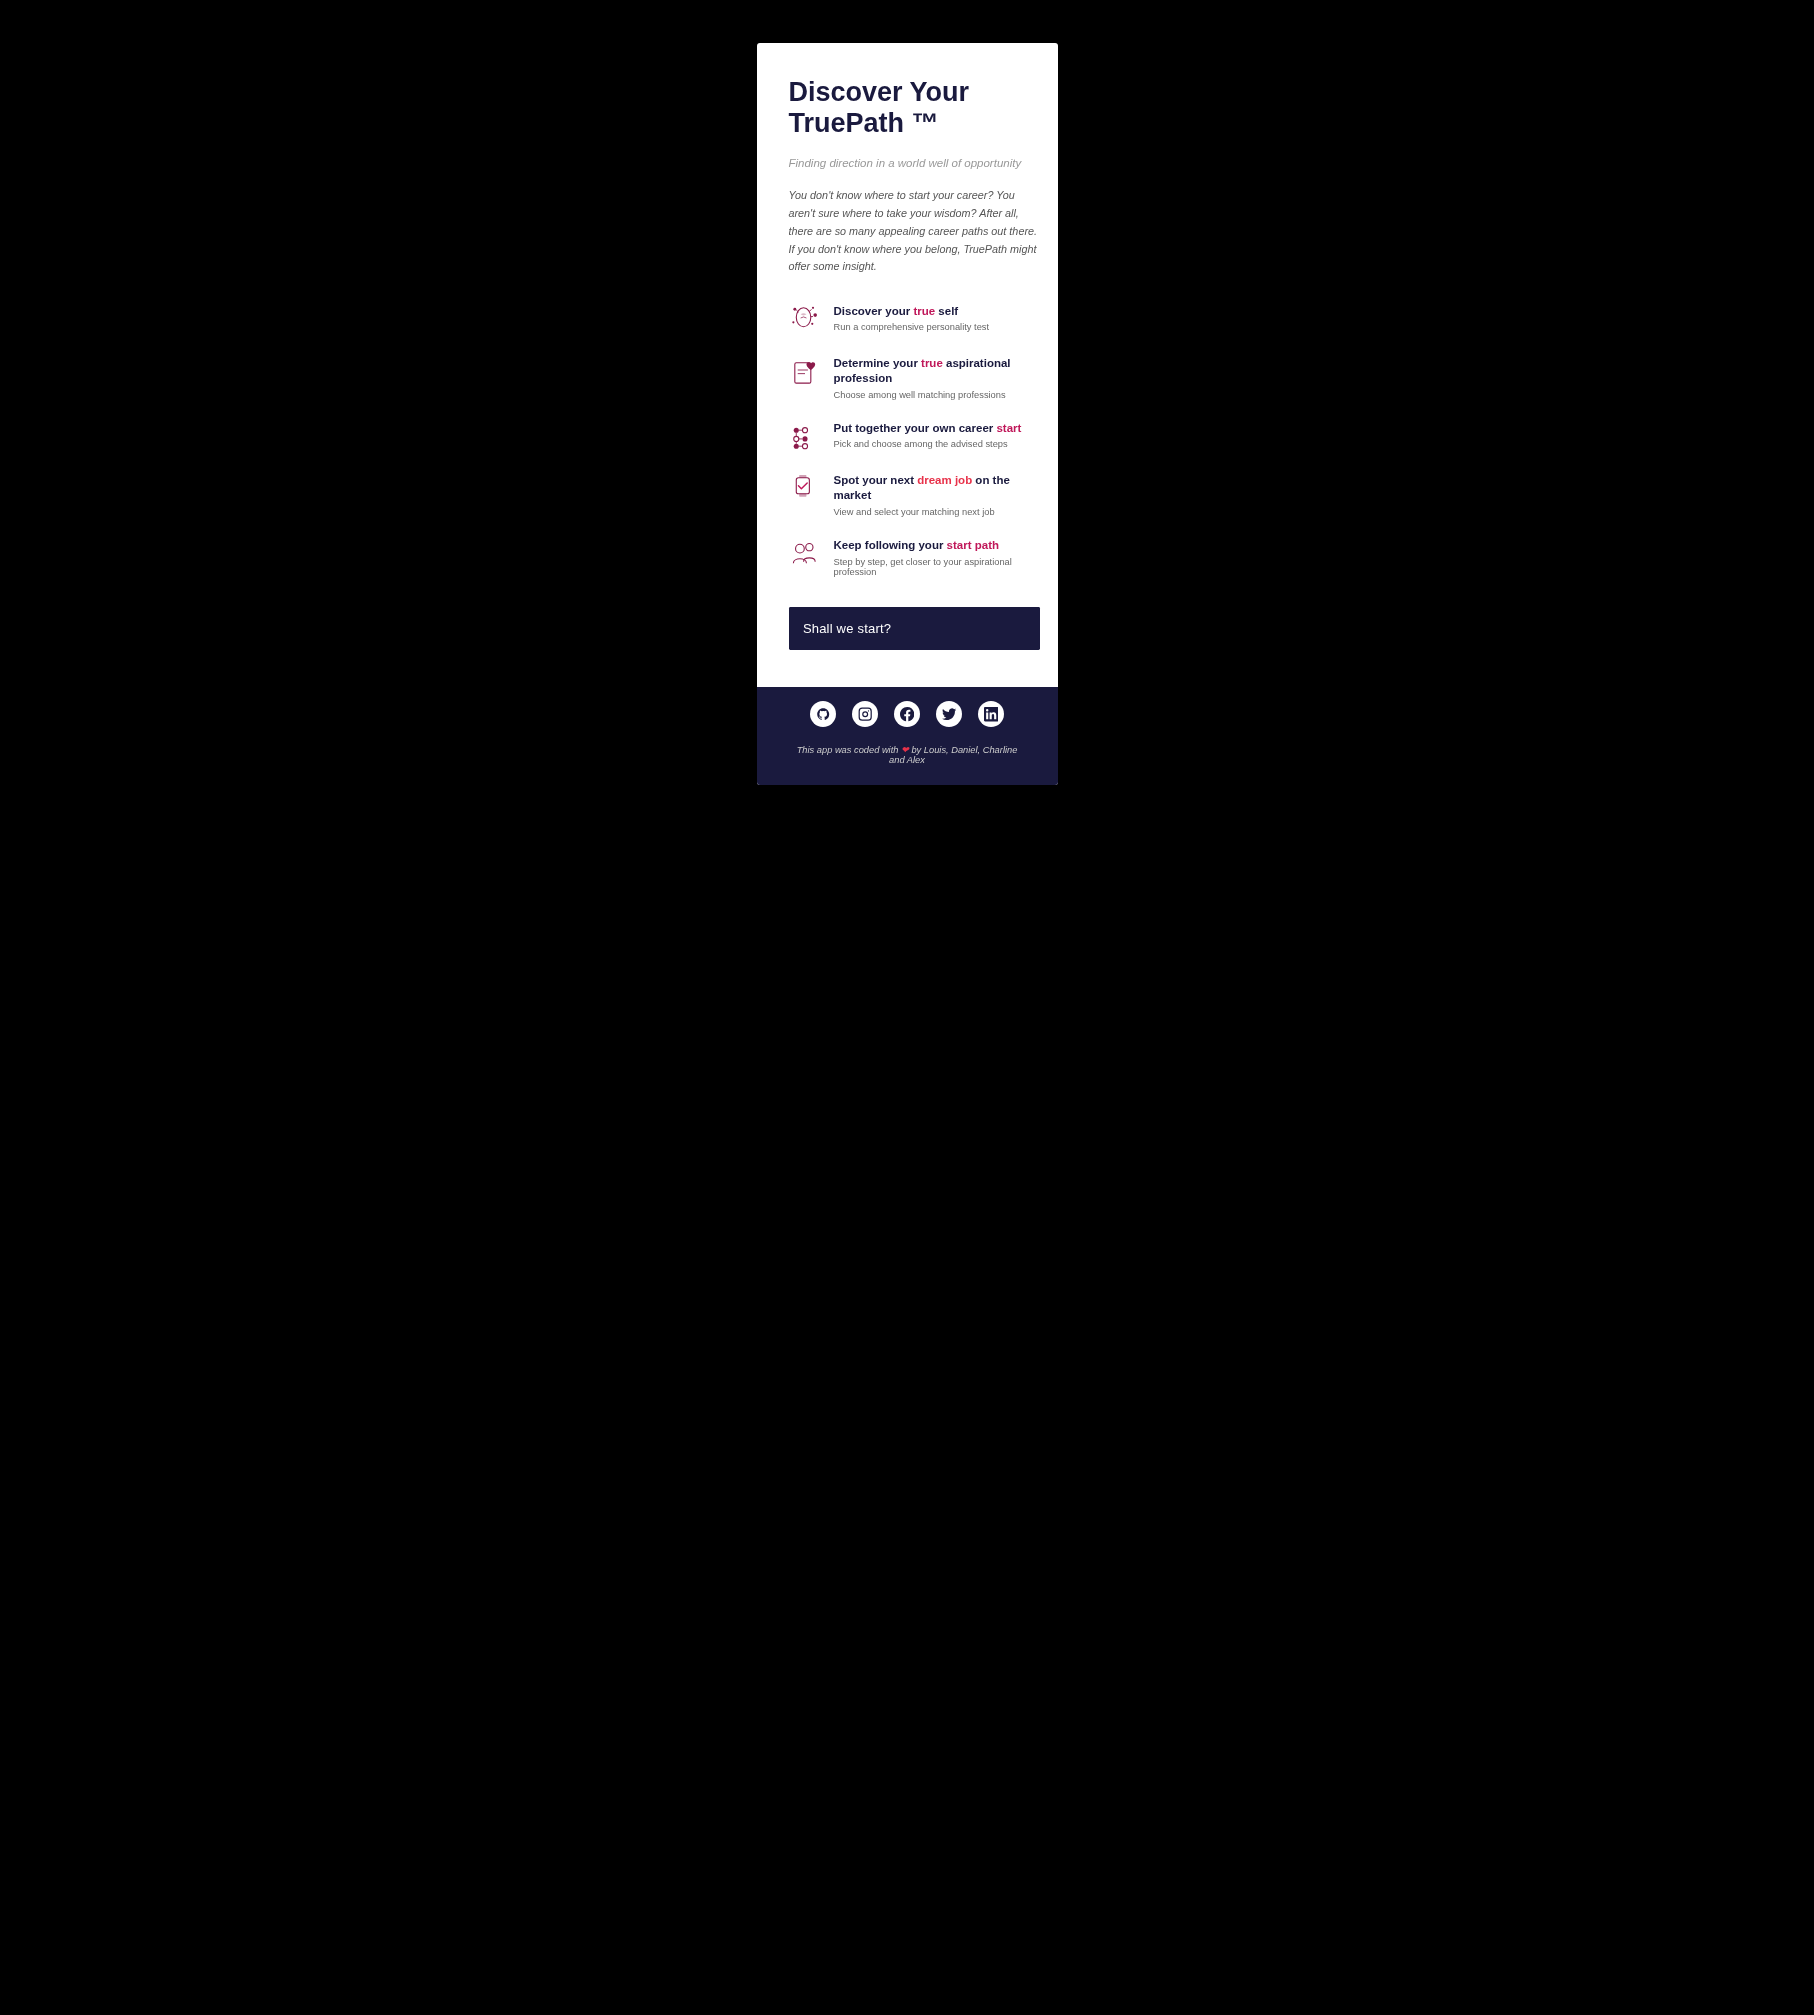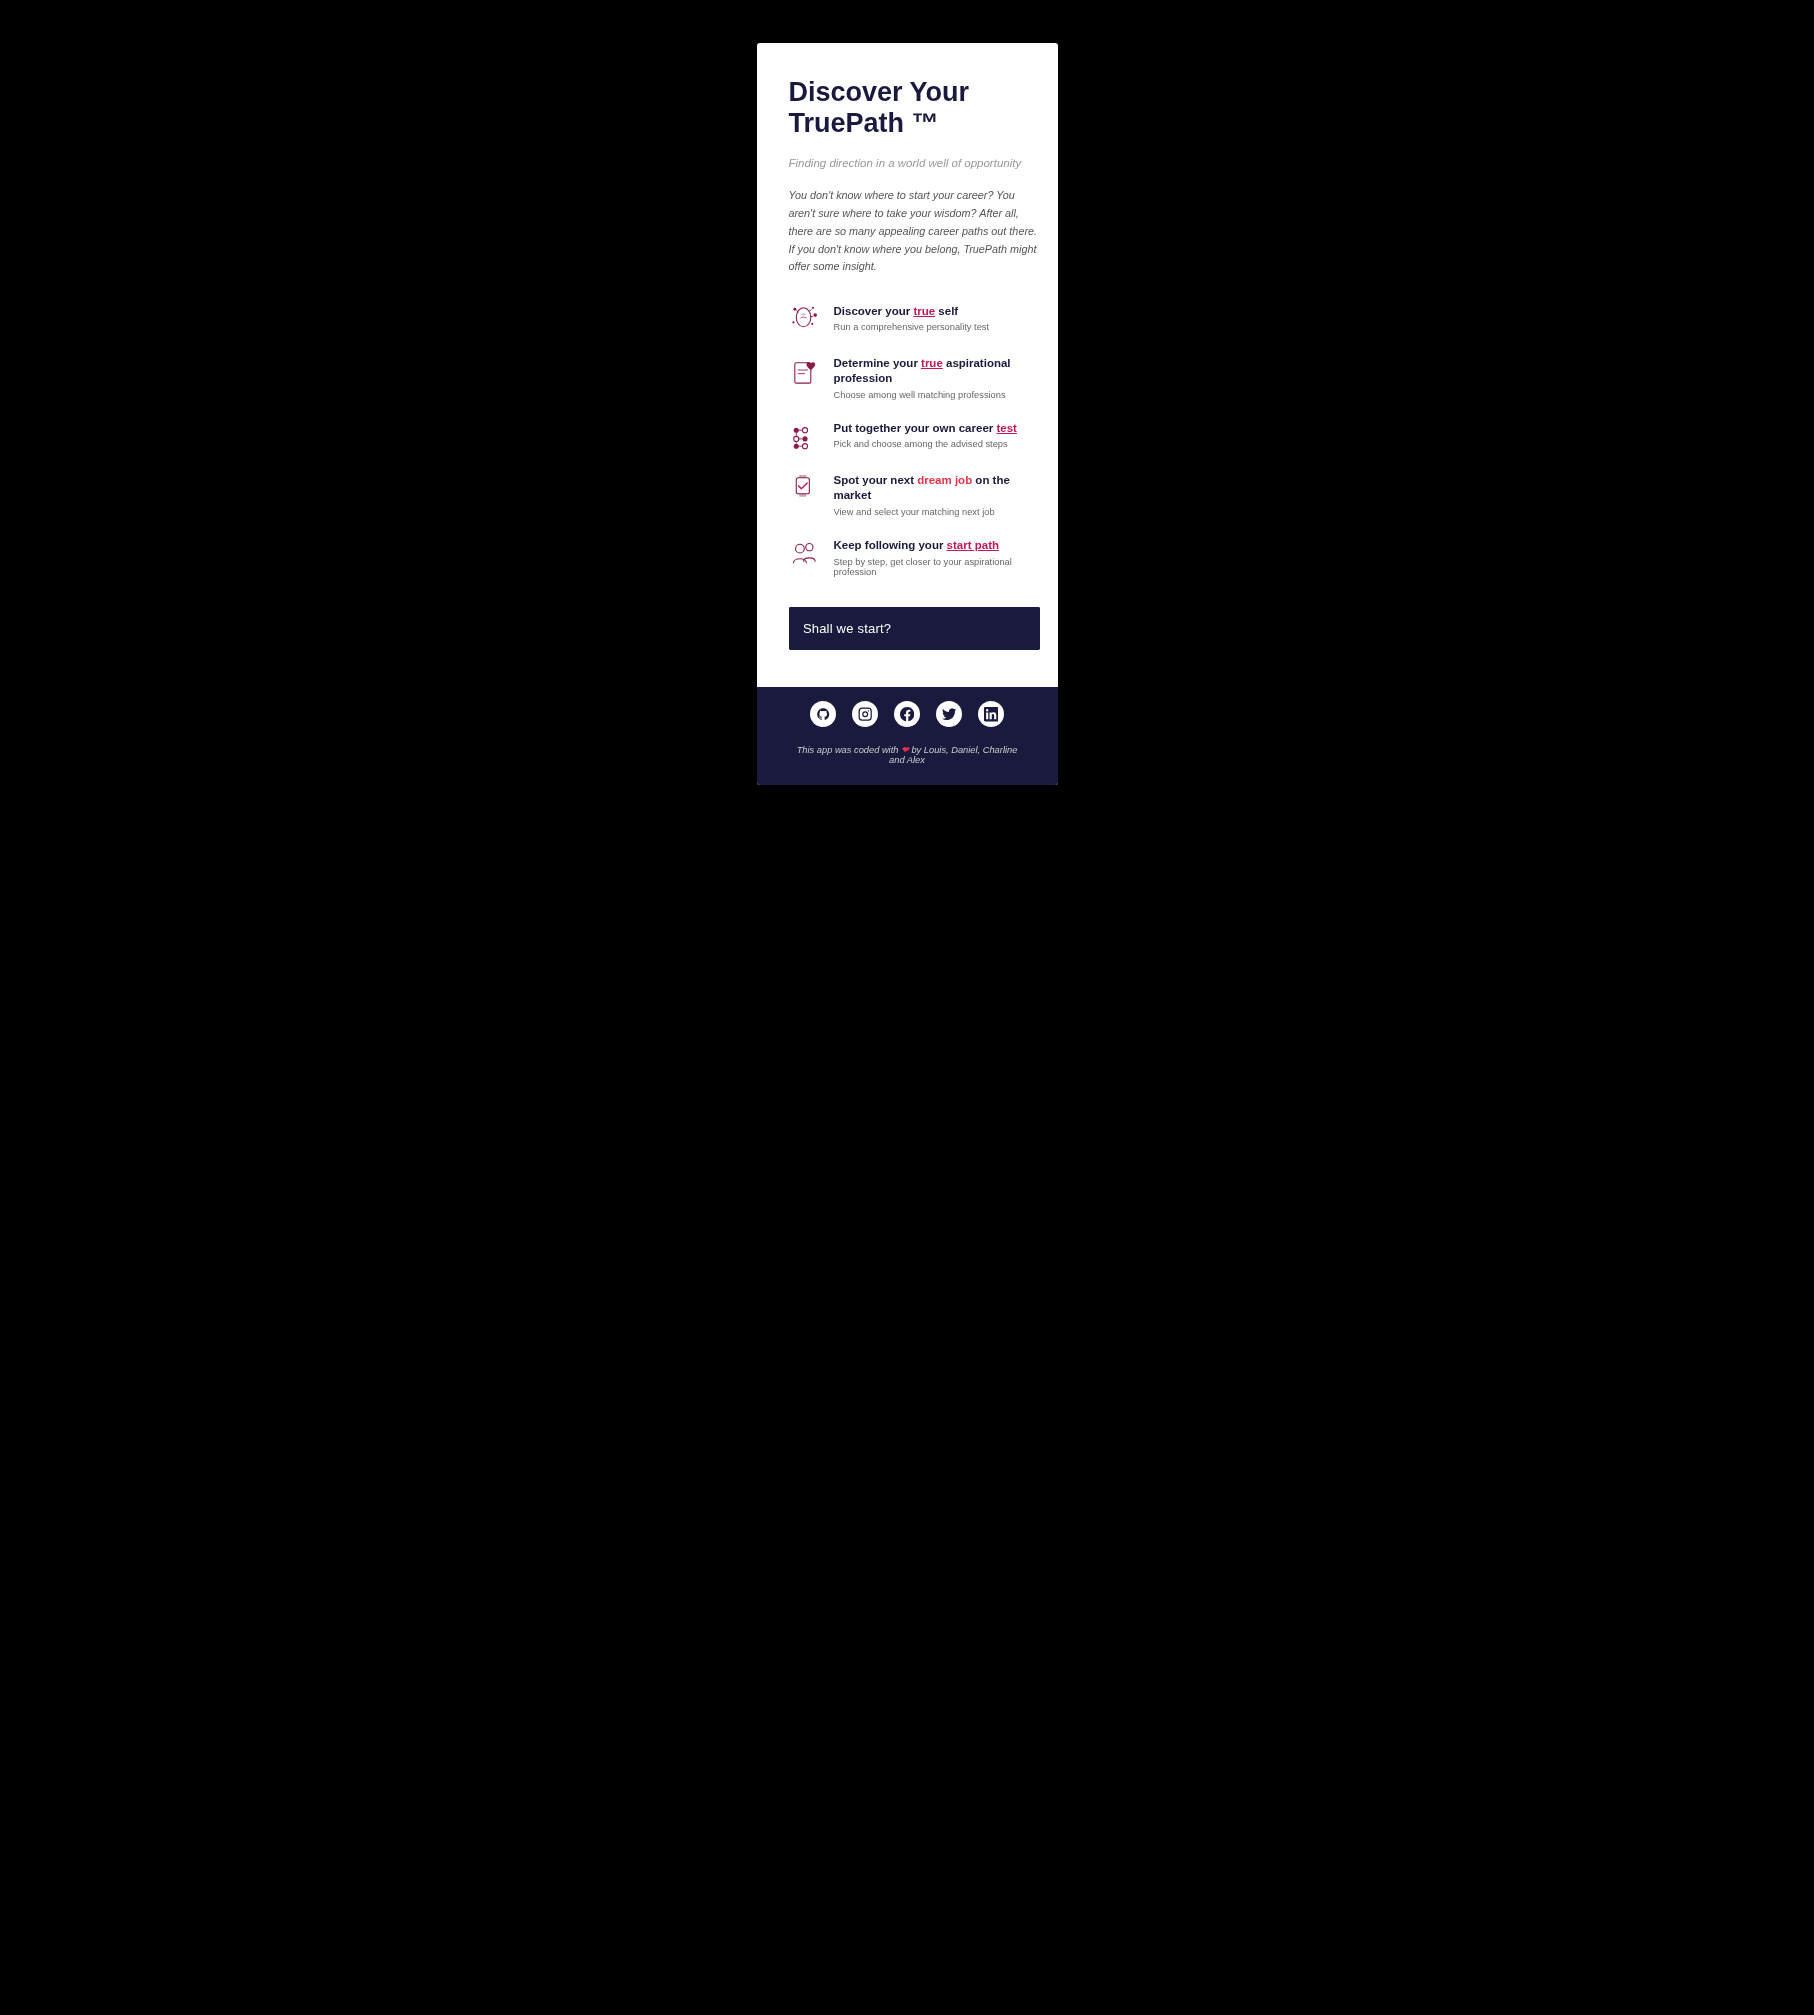--- a/index.html
+++ b/index.html
@@ -84,21 +84,20 @@
     .feature-title {
       font-size: 11.5px;
       font-weight: 700;
       color: #1a1a3e;
       line-height: 1.35;
       margin-bottom: 2.9px;
     }
 
     .feature-title .highlight-true {
       color: #c0185a;
-      text-decoration: underline;
     }
 
     .feature-title .highlight-dream {
       color: #e8324a;
     }
 
     .feature-subtitle {
       font-size: 9.3px;
       color: #666;
     }
@@ -232,21 +231,21 @@
             <circle cx="10" cy="36" r="3.5" fill="#8b1a4a"></circle>
             <circle cx="22" cy="36" r="3.5" stroke="#8b1a4a" stroke-width="1.5" fill="none"></circle>
             <line x1="13.5" y1="36" x2="18.5" y2="36" stroke="#8b1a4a" stroke-width="1.2"></line>
 
             <line x1="10" y1="17.5" x2="10" y2="22.5" stroke="#8b1a4a" stroke-width="1.2"></line>
             <line x1="10" y1="29.5" x2="10" y2="32.5" stroke="#8b1a4a" stroke-width="1.2"></line>
           </svg>
         </div>
         <div class="feature-text">
           <div class="feature-title">
-            Put together your own career <span class="highlight-true">test</span>
+            Put together your own career <span class="highlight-true">start</span>
           </div>
           <div class="feature-subtitle">Pick and choose among the advised steps</div>
         </div>
       </li>
 
       <li class="feature-item">
         <div class="feature-icon">
           <svg viewBox="0 0 44 44" fill="none">
 
             <rect x="10" y="8" width="18" height="22" rx="3" stroke="#8b1a4a" stroke-width="1.5" fill="none"></rect>

